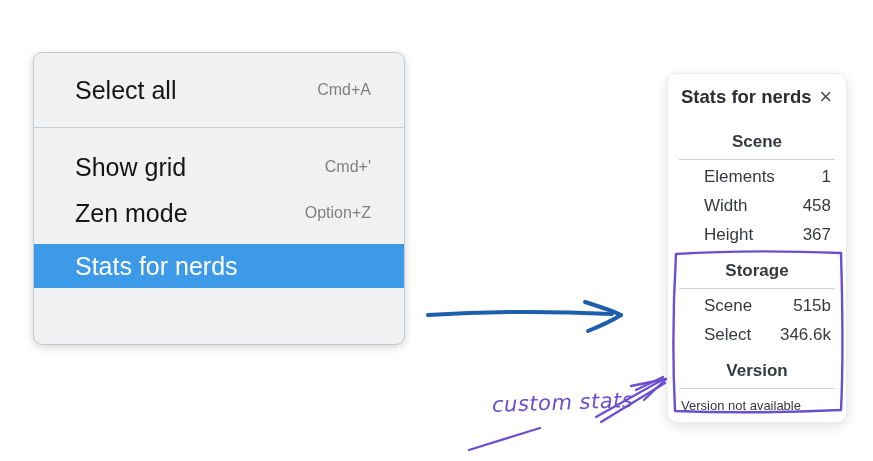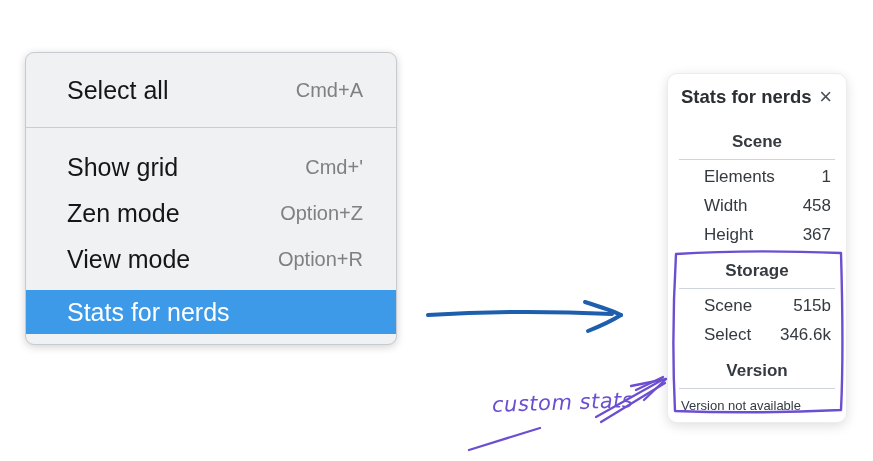--- a/index.html
+++ b/index.html
@@ -7,30 +7,30 @@
     --arrow-blue:#1e5fad; --annotation-purple:#6c4fd0; --panel-text:#343a40;
     --shortcut-gray:#808080; --divider-gray:#ced4da;
   }
   *{margin:0;padding:0;box-sizing:border-box;}
   html,body{background:#fff;}
   body{font-family:"Liberation Sans",sans-serif;}
   .canvas{position:relative;width:873px;height:461px;background:#fff;overflow:hidden;}
 
   
   .menu{
-    position:absolute;left:25px;top:52px;width:372px;height:293px;
+    position:absolute;left:33px;top:52px;width:372px;height:293px;
     background:var(--menu-bg);border:1px solid var(--menu-border);
     border-radius:9px;overflow:hidden;
     box-shadow:0 2px 8px rgba(0,0,0,.18);
   }
   .menu-row{
     display:flex;align-items:center;justify-content:space-between;
     padding:0 33px 0 41px;font-size:25px;color:#161616;cursor:default;
   }
-  .menu-row .shortcut{font-size:20px;color:var(--shortcut-gray);}
+  .menu-row .shortcut{font-size:16px;color:var(--shortcut-gray);}
   .menu-row.first{height:74px;}
   .menu-divider{height:1px;background:#c9ced3;width:100%;}
   .menu-group{padding-top:16px;}
   .menu-row.item{height:46px;}
   .menu-row.highlighted{
     height:44px;margin-top:8px;background:var(--highlight-blue);color:#fff;
   }
   .menu-row.highlighted .shortcut{color:rgba(255,255,255,.78);}
 
   
@@ -88,24 +88,20 @@
     <div class="menu-divider"></div>
     <div class="menu-group">
       <div class="menu-row item">
         <span>Show grid</span>
         <span class="shortcut">Cmd+'</span>
       </div>
       <div class="menu-row item">
         <span>Zen mode</span>
         <span class="shortcut">Option+Z</span>
       </div>
-      <div class="menu-row item">
-        <span>View mode</span>
-        <span class="shortcut">Option+R</span>
-      </div>
       <div class="menu-row highlighted">
         <span>Stats for nerds</span>
       </div>
     </div>
   </div>
 
   <div class="panel">
     <div class="panel-header">
       <span class="panel-title">Stats for nerds</span>
       <button class="panel-close">×</button>

